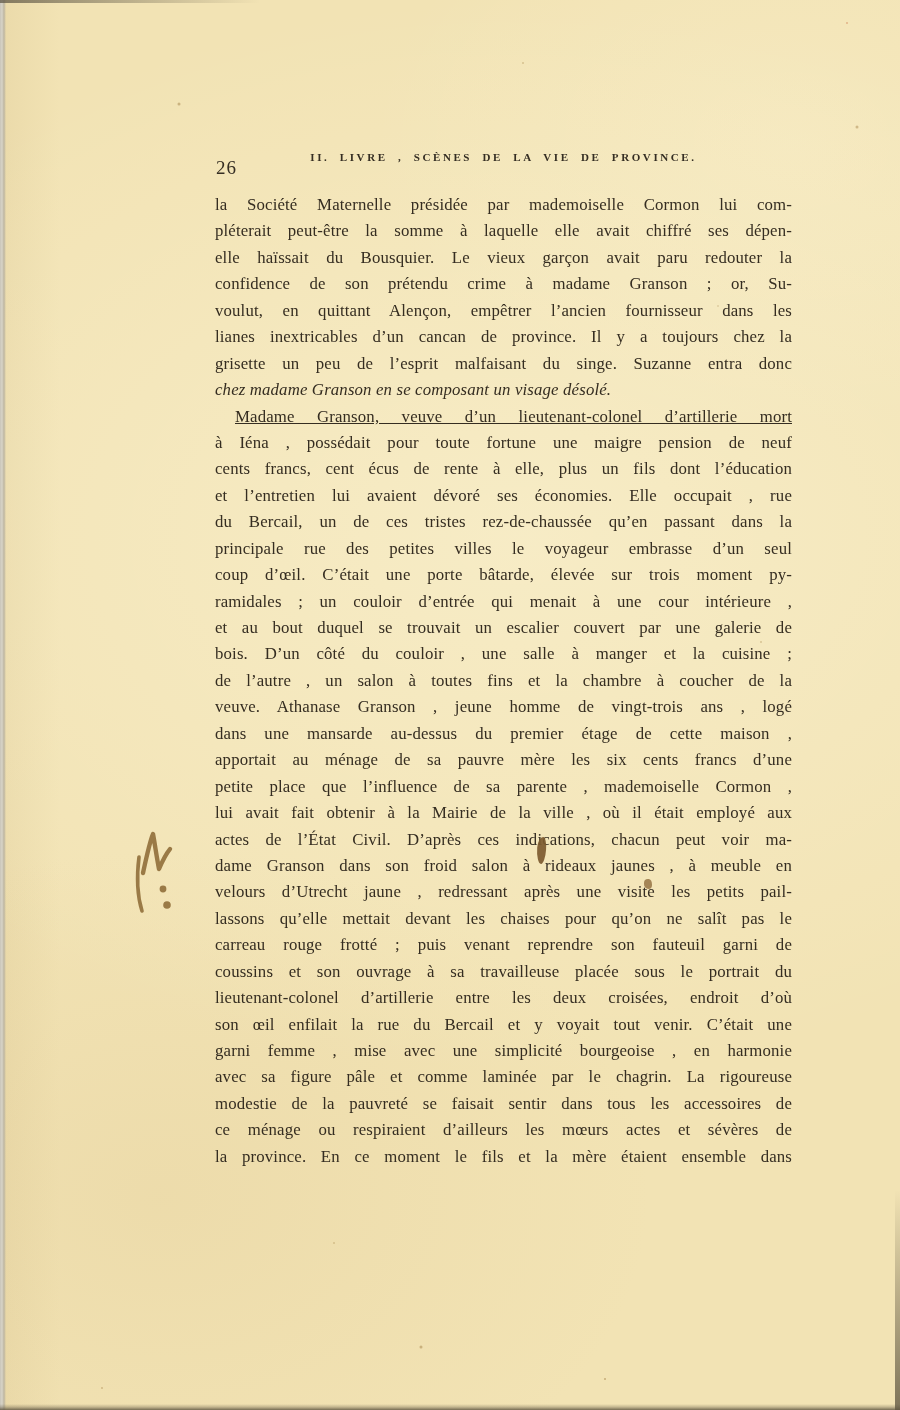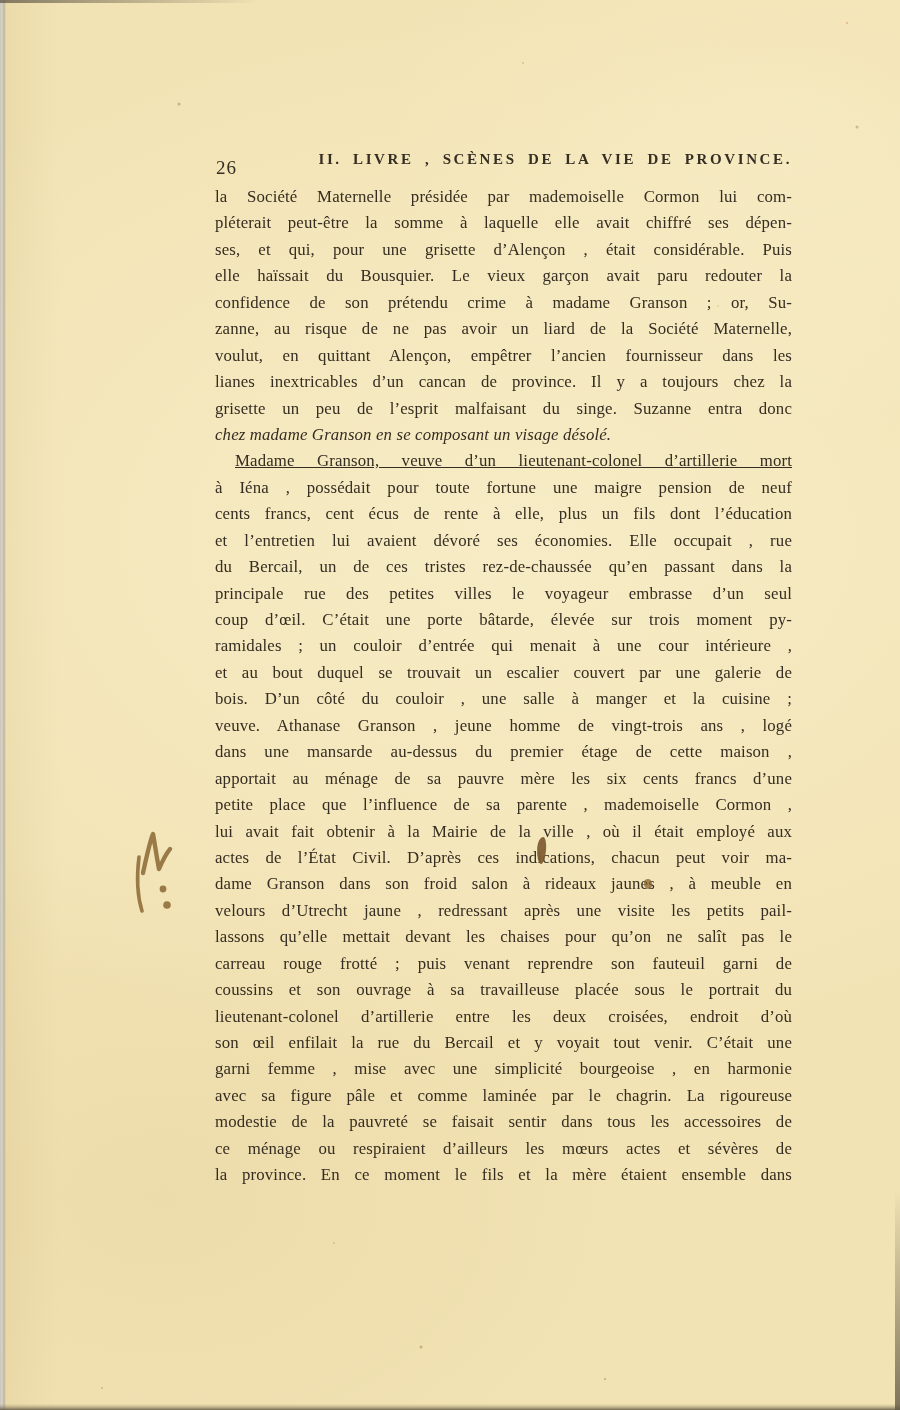--- a/index.html
+++ b/index.html
@@ -48,32 +48,32 @@
   }
   .pagenum {
     position: absolute;
     left: 1px;
     top: 8px;
     font-size: 19px;
     letter-spacing: 1px;
   }
   .running-title {
     display: block;
-    text-align: right;
-    font-size: 15px;
+    text-align: center;
+    font-size: 11px;
     font-weight: 700;
     letter-spacing: 2.6px;
     word-spacing: 5px;
     padding-top: 2px;
     white-space: nowrap;
   }
   
   .textblock {
     position: absolute;
-    top: 184px;
+    top: 192px;
     left: 215px;
     width: 577px;
     font-size: 16.8px;
     line-height: 26.45px;
     color: #352d21;
     letter-spacing: 0.15px;
   }
   .line {
     text-align: justify;
     text-align-last: justify;
@@ -148,38 +148,37 @@
   <div class="specks"></div>
 
   <div class="header">
     <span class="pagenum">26</span>
     <span class="running-title">II. LIVRE , SCÈNES DE LA VIE DE PROVINCE.</span>
   </div>
 
   <div class="textblock" id="textblock">
       <div class="line">la Société Maternelle présidée par mademoiselle Cormon lui com-</div>
       <div class="line">pléterait peut-être la somme à laquelle elle avait chiffré ses dépen-</div>
-      <div class="line">ses, et qui, pour une grisette d’Alençon , était considérable.  Puis</div>
       <div class="line">elle haïssait du Bousquier.  Le vieux garçon avait paru redouter la</div>
       <div class="line">confidence de son prétendu crime à madame Granson ; or,  Su-</div>
-      <div class="line">zanne, au risque de ne pas avoir un liard de la Société Maternelle,</div>
       <div class="line">voulut, en quittant Alençon, empêtrer l’ancien fournisseur dans les</div>
       <div class="line">lianes inextricables d’un cancan de province. Il y a toujours chez la</div>
       <div class="line">grisette un peu de l’esprit malfaisant du singe. Suzanne entra donc</div>
       <div class="line flush-left">chez madame Granson en se composant un visage désolé.</div>
       <div class="line indent">Madame Granson, veuve d’un lieutenant-colonel d’artillerie mort</div>
       <div class="line">à Iéna , possédait pour toute fortune une maigre pension de neuf</div>
       <div class="line">cents francs, cent écus de rente à elle, plus un fils dont l’éducation</div>
       <div class="line">et l’entretien lui avaient dévoré ses économies.  Elle occupait ,  rue</div>
       <div class="line">du Bercail, un de ces tristes rez-de-chaussée qu’en passant dans la</div>
       <div class="line">principale rue des petites villes le voyageur embrasse d’un seul</div>
       <div class="line">coup d’œil. C’était une porte bâtarde, élevée sur trois moment py-</div>
       <div class="line">ramidales ; un couloir d’entrée qui menait à une cour intérieure ,</div>
       <div class="line">et au bout duquel se trouvait un escalier couvert par une galerie de</div>
       <div class="line">bois.  D’un côté du couloir ,  une salle à manger et la cuisine ;</div>
+      <div class="line">de l’autre , un salon à toutes fins et la chambre à coucher de la</div>
       <div class="line">veuve.  Athanase Granson , jeune homme de vingt-trois ans , logé</div>
       <div class="line">dans une mansarde au-dessus du premier étage de cette maison ,</div>
       <div class="line">apportait au ménage de sa pauvre mère les six cents francs d’une</div>
       <div class="line">petite place que l’influence de sa parente ,  mademoiselle Cormon ,</div>
       <div class="line">lui avait fait obtenir à la Mairie de la ville , où il était employé aux</div>
       <div class="line">actes de l’État Civil. D’après ces indications, chacun peut voir ma-</div>
       <div class="line">dame Granson dans son froid salon à rideaux jaunes , à meuble en</div>
       <div class="line">velours d’Utrecht jaune , redressant après une visite les petits pail-</div>
       <div class="line">lassons qu’elle mettait devant les chaises pour qu’on ne salît pas le</div>
       <div class="line">carreau rouge frotté ; puis venant reprendre son fauteuil garni de</div>

